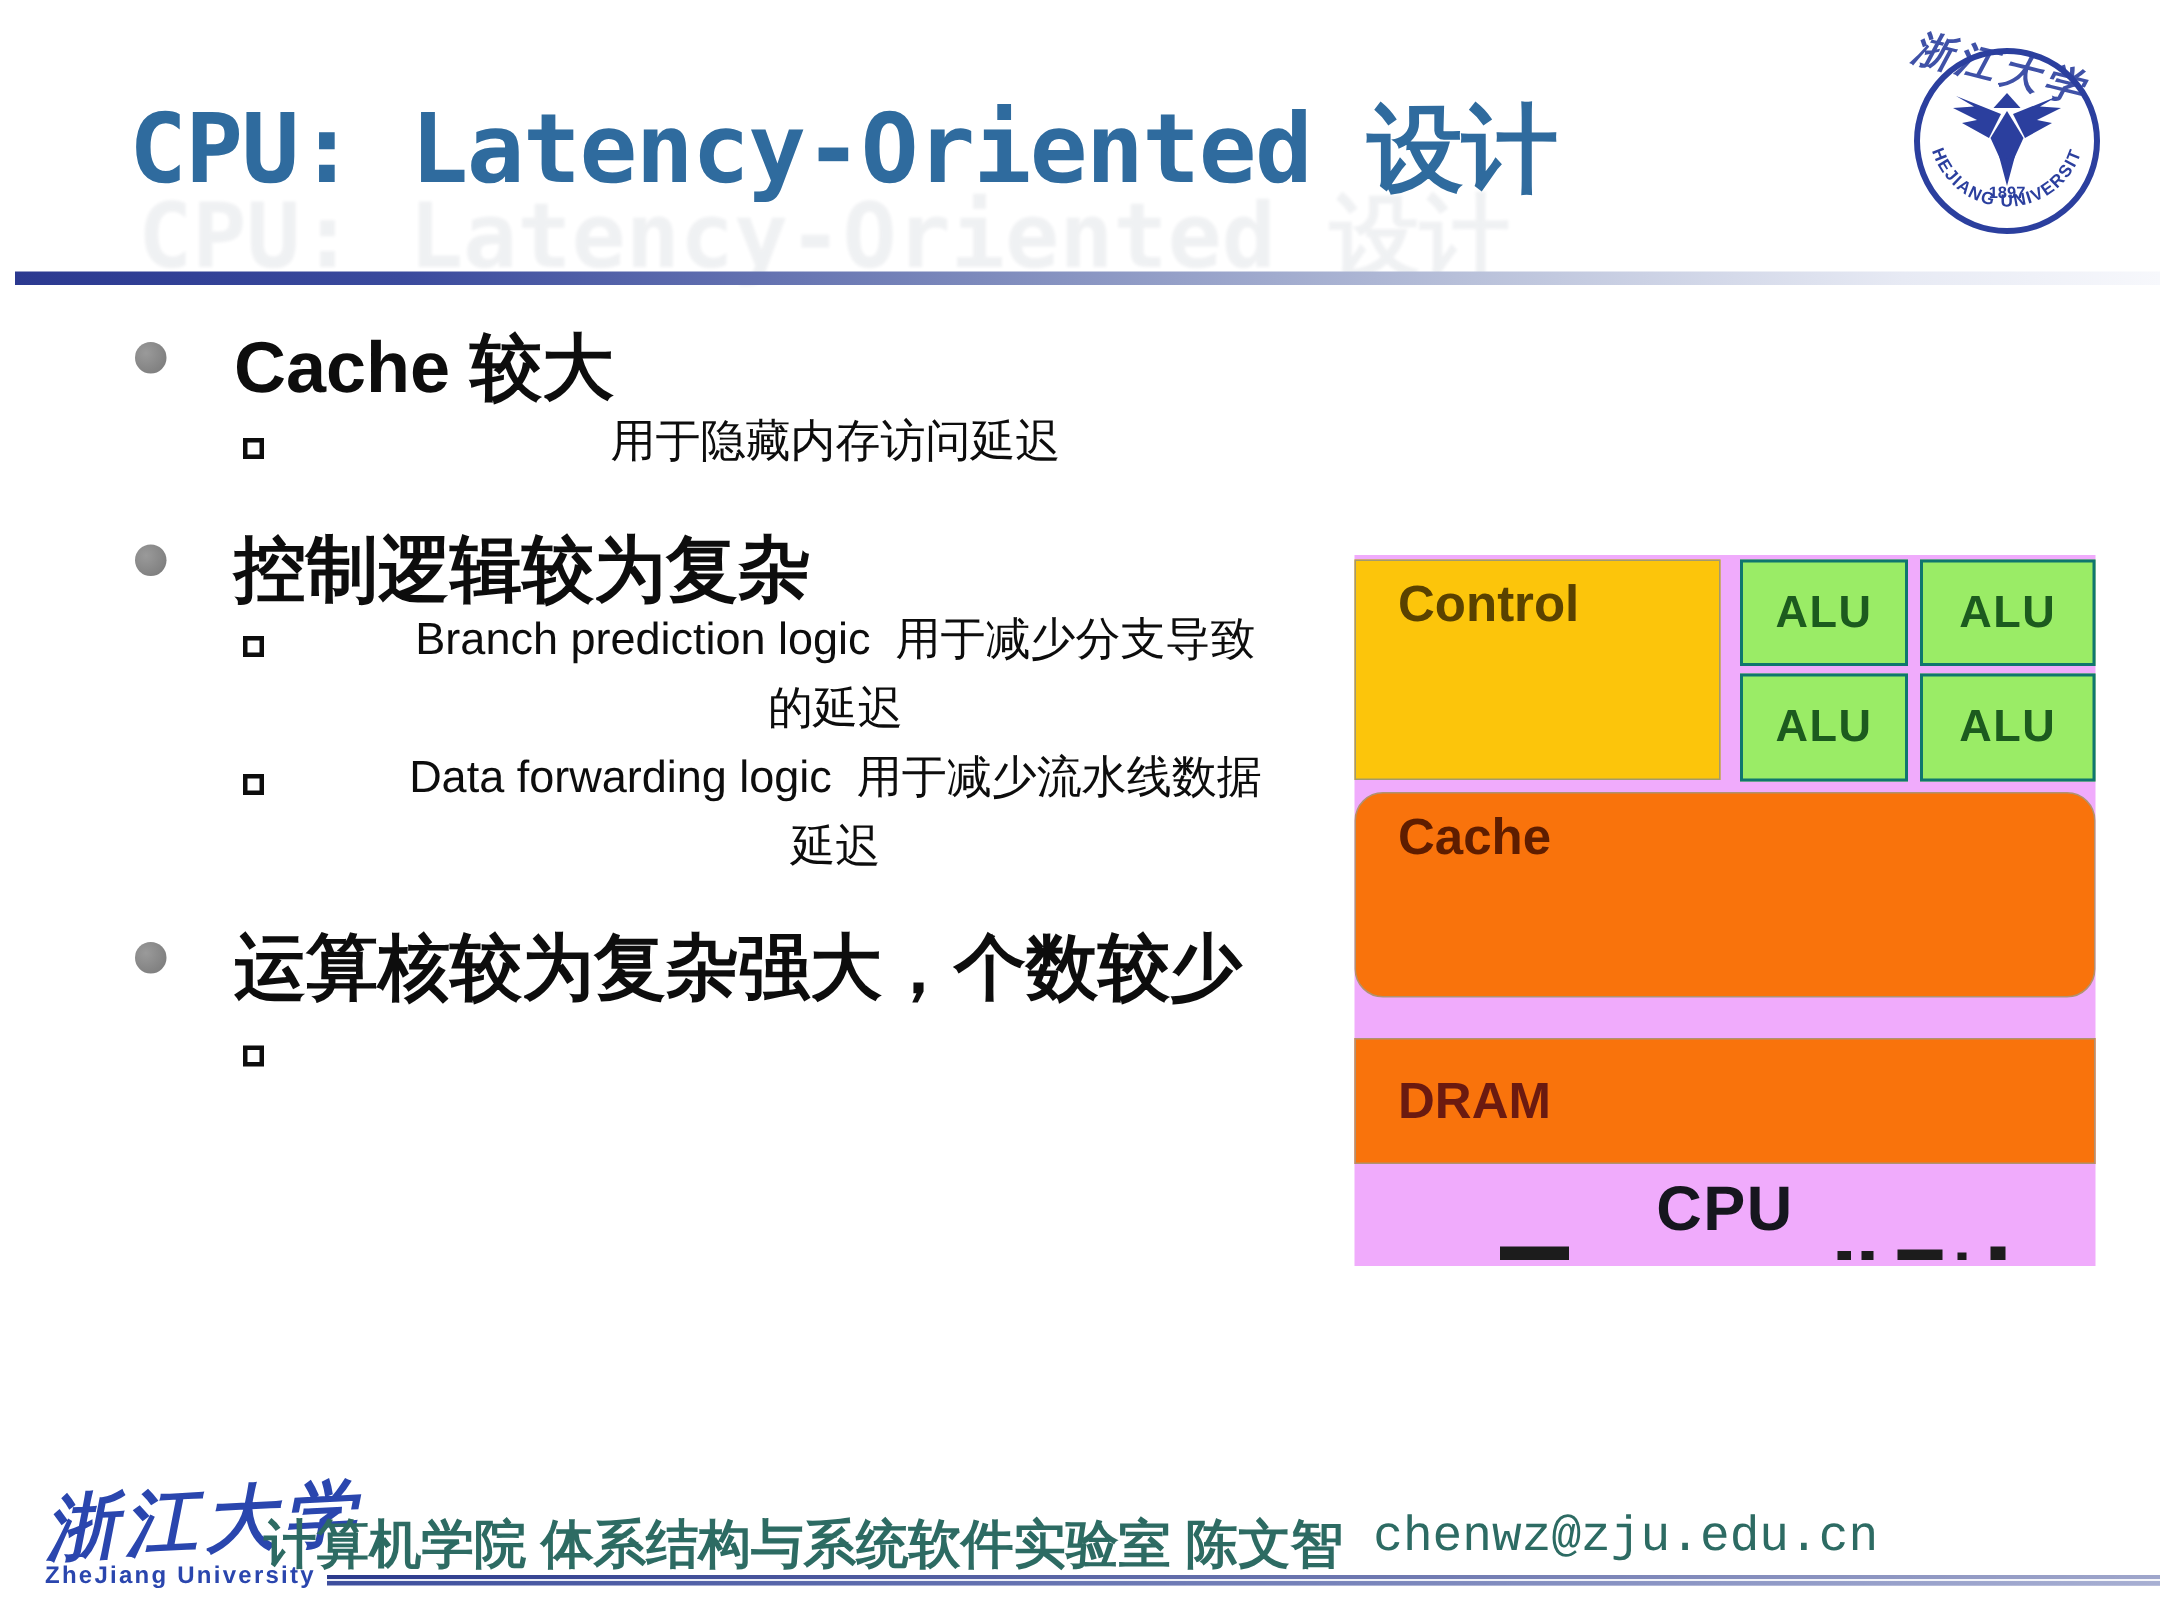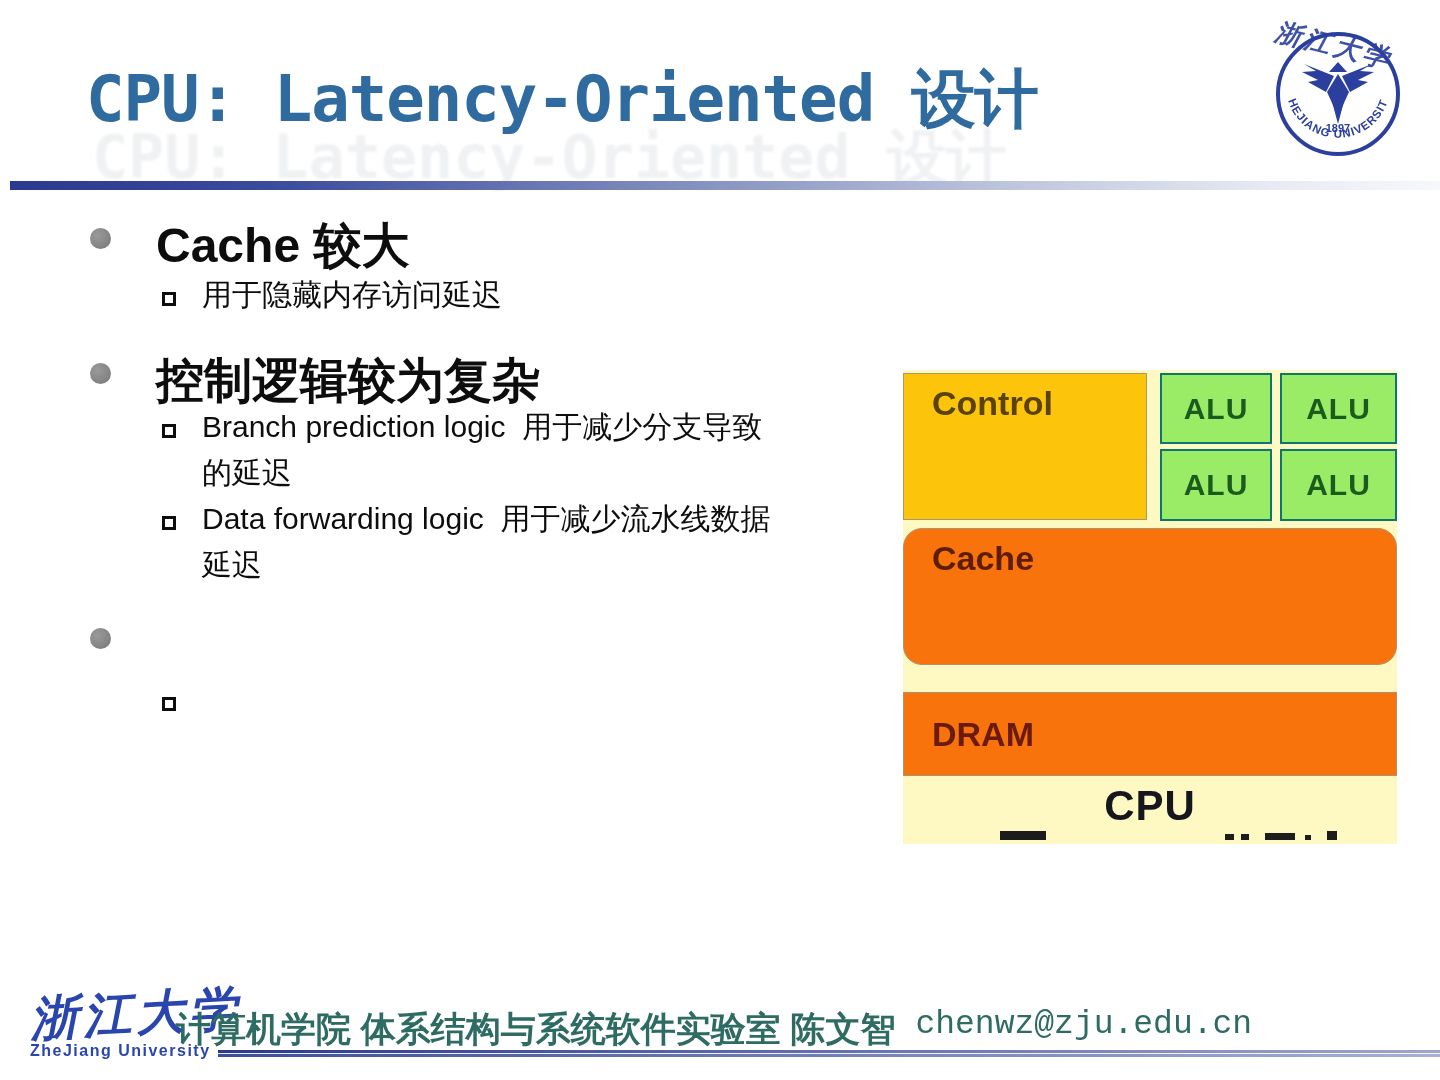--- a/index.html
+++ b/index.html
@@ -30,25 +30,25 @@
   .dot{
     width:21px; height:21px; border-radius:50%;
     background:radial-gradient(circle at 35% 35%, #9a9a9a, #777777);
   }
   .l1{font-size:48px; font-weight:700; line-height:1.15; white-space:nowrap;margin-left:16px;}
   .sq{
     width:14px; height:14px; border:3.5px solid #0d0d0d; background:#fff;
   }
   .l2{
     font-size:30px; font-weight:400; line-height:46px;
-    white-space:pre-wrap; width:710px;
+    white-space:pre-wrap; width:710px;text-align:center;
   }
 
   
-  #diagram{left:903px; top:370px; width:494px; height:474px; background:#fef9c3;}
+  #diagram{left:903px; top:370px; width:494px; height:474px; background:#f0abfc;}
   .dblock{position:absolute; box-sizing:border-box;}
   .control{
     left:0; top:3px; width:244px; height:147px;
     background:#FCC50B; border:1px solid #a39a6e;
   }
   .alu{
     background:#9AEC66; border:2px solid #0f766e;
     display:flex; align-items:center; justify-content:center;
   }
   .alu span{
@@ -134,20 +134,21 @@
   <div class="abs dot" style="left:90px; top:363px;"></div>
   <div class="abs l1" style="left:140px; top:353px;">控制逻辑较为复杂</div>
   <div class="abs sq" style="left:162px; top:424px;"></div>
   <div class="abs l2" style="left:202px; top:404px;">Branch prediction logic  用于减少分支导致
 的延迟</div>
   <div class="abs sq" style="left:162px; top:516px;"></div>
   <div class="abs l2" style="left:202px; top:496px;">Data forwarding logic  用于减少流水线数据
 延迟</div>
 
   <div class="abs dot" style="left:90px; top:628px;"></div>
+  <div class="abs l1" style="left:140px; top:618px;">运算核较为复杂强大，个数较少</div>
   <div class="abs sq" style="left:162px; top:697px;"></div>
 
   <div id="diagram" class="abs">
     <div class="dblock control">
       <span class="blocklabel">Control</span>
     </div>
 
     <div class="dblock alu" style="left:257px; top:3px; width:112px; height:71px;">
       <span>ALU</span>
     </div>

